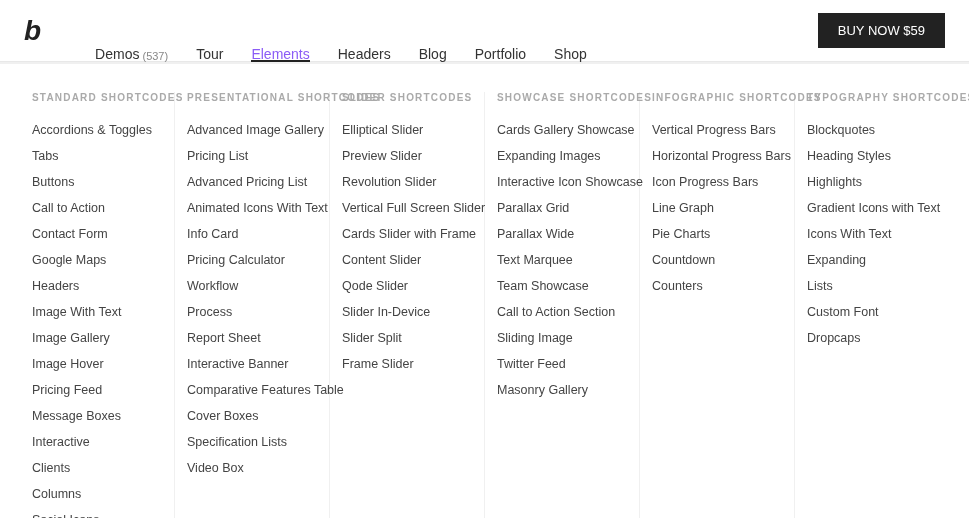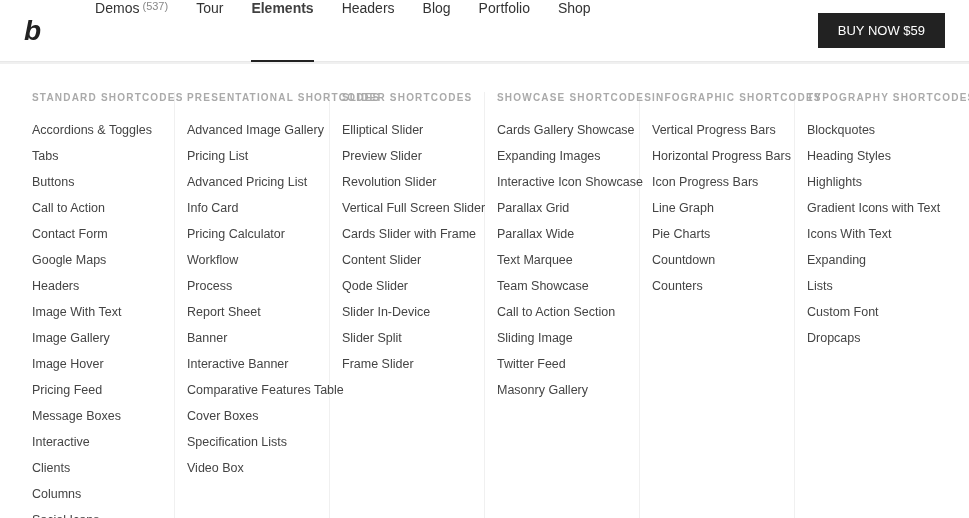--- a/index.html
+++ b/index.html
@@ -33,35 +33,35 @@
     .nav-links {
       display: flex;
       align-items: center;
       gap: 0;
       flex: 1;
     }
     .nav-link {
       padding: 0 14px;
       height: 62px;
       display: flex;
-      align-items: flex-start;
+      align-items: flex-end;
       font-size: 14px;
       color: #333;
       cursor: pointer;
       text-decoration: none;
       position: relative;
     }
     .nav-link .count {
       font-size: 11px;
       color: #888;
       margin-left: 3px;
     }
     .nav-link-active {
-      color: #404040;
-      font-weight: bold;
+      color: #8b5cf6;
+      font-weight: normal;
     }
     .nav-link-active::after {
       content: '';
       position: absolute;
       bottom: 0;
       left: 14px;
       right: 14px;
       height: 2px;
       background: #222;
     }
@@ -177,26 +177,26 @@
       <div class="menu-item">Interactive</div>
       <div class="menu-item">Clients</div>
       <div class="menu-item">Columns</div>
       <div class="menu-item">Social Icons</div>
     </div>
     <div class="menu-column">
       <div class="menu-col-header">PRESENTATIONAL SHORTCODES</div>
       <div class="menu-item">Advanced Image Gallery</div>
       <div class="menu-item">Pricing List</div>
       <div class="menu-item">Advanced Pricing List</div>
+      <div class="menu-item">Animated Icons With Text</div>
       <div class="menu-item">Info Card</div>
       <div class="menu-item">Pricing Calculator</div>
       <div class="menu-item">Workflow</div>
       <div class="menu-item">Process</div>
       <div class="menu-item">Report Sheet</div>
-      <div class="menu-item">Banner</div>
       <div class="menu-item">Interactive Banner</div>
       <div class="menu-item">Comparative Features Table</div>
       <div class="menu-item">Cover Boxes</div>
       <div class="menu-item">Specification Lists</div>
       <div class="menu-item">Video Box</div>
     </div>
     <div class="menu-column">
       <div class="menu-col-header">SLIDER SHORTCODES</div>
       <div class="menu-item">Elliptical Slider</div>
       <div class="menu-item">Preview Slider</div>

